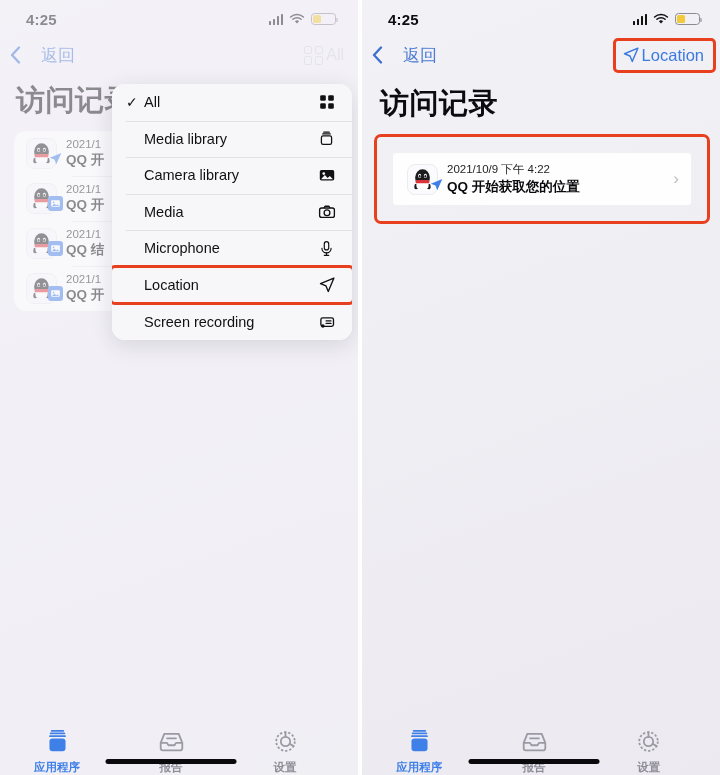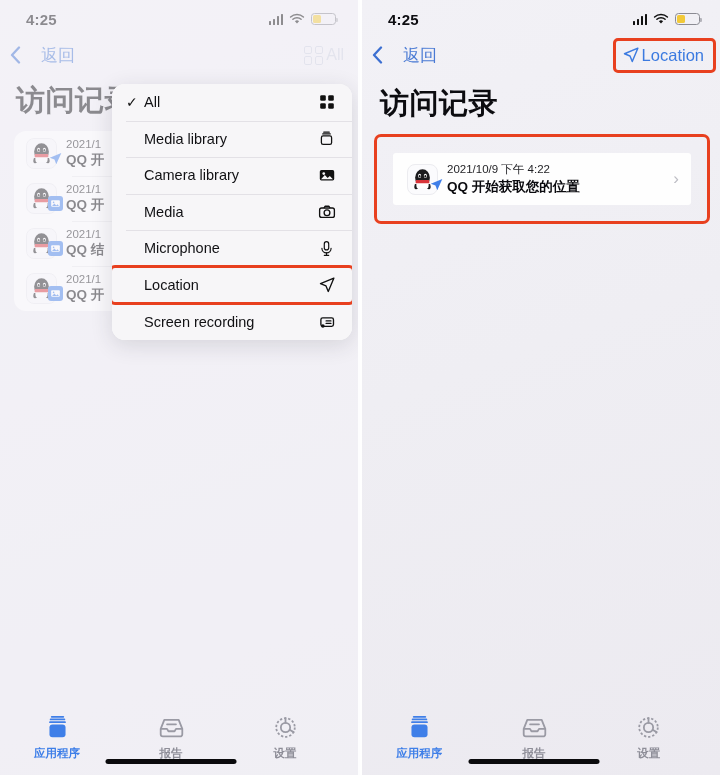--- a/index.html
+++ b/index.html
@@ -126,21 +126,21 @@
   .dd-ic { width: 21px; height: 21px; display:flex; align-items:center; justify-content:center; flex: 0 0 auto; }
   .dd-row.sel-hl {
     border: 3.5px solid #e8401f; border-radius: 6px;
     height: 40px; margin: -1.5px -3px; background: #f7f6f8; z-index: 3;
   }
   .dd-row.sel-hl::before { display: none; }
 
   
   .tabbar {
     position: absolute; left: 0; right: 16px; bottom: 0; height: 85px;
-    display: flex; align-items: center; padding-top: 9px;
+    display: flex; align-items: flex-end; padding-top: 9px;
     background: transparent;
   }
   .tab { flex: 1; display: flex; flex-direction: column; align-items: center; gap: 4px; cursor: pointer; }
   .tab .t-ic { height: 29px; display: flex; align-items: center; justify-content: center; }
   .tab .t-lb { font-size: 11.5px; color: #8e8e98; font-weight: 700; }
   .tab.active .t-lb { color: #3f7fe8; }
   .home-ind {
     position: absolute; bottom: 11px; left: 50%; transform: translateX(-50%);
     width: 131px; height: 5.5px; background: #0a0a0c; border-radius: 3px;
   }

